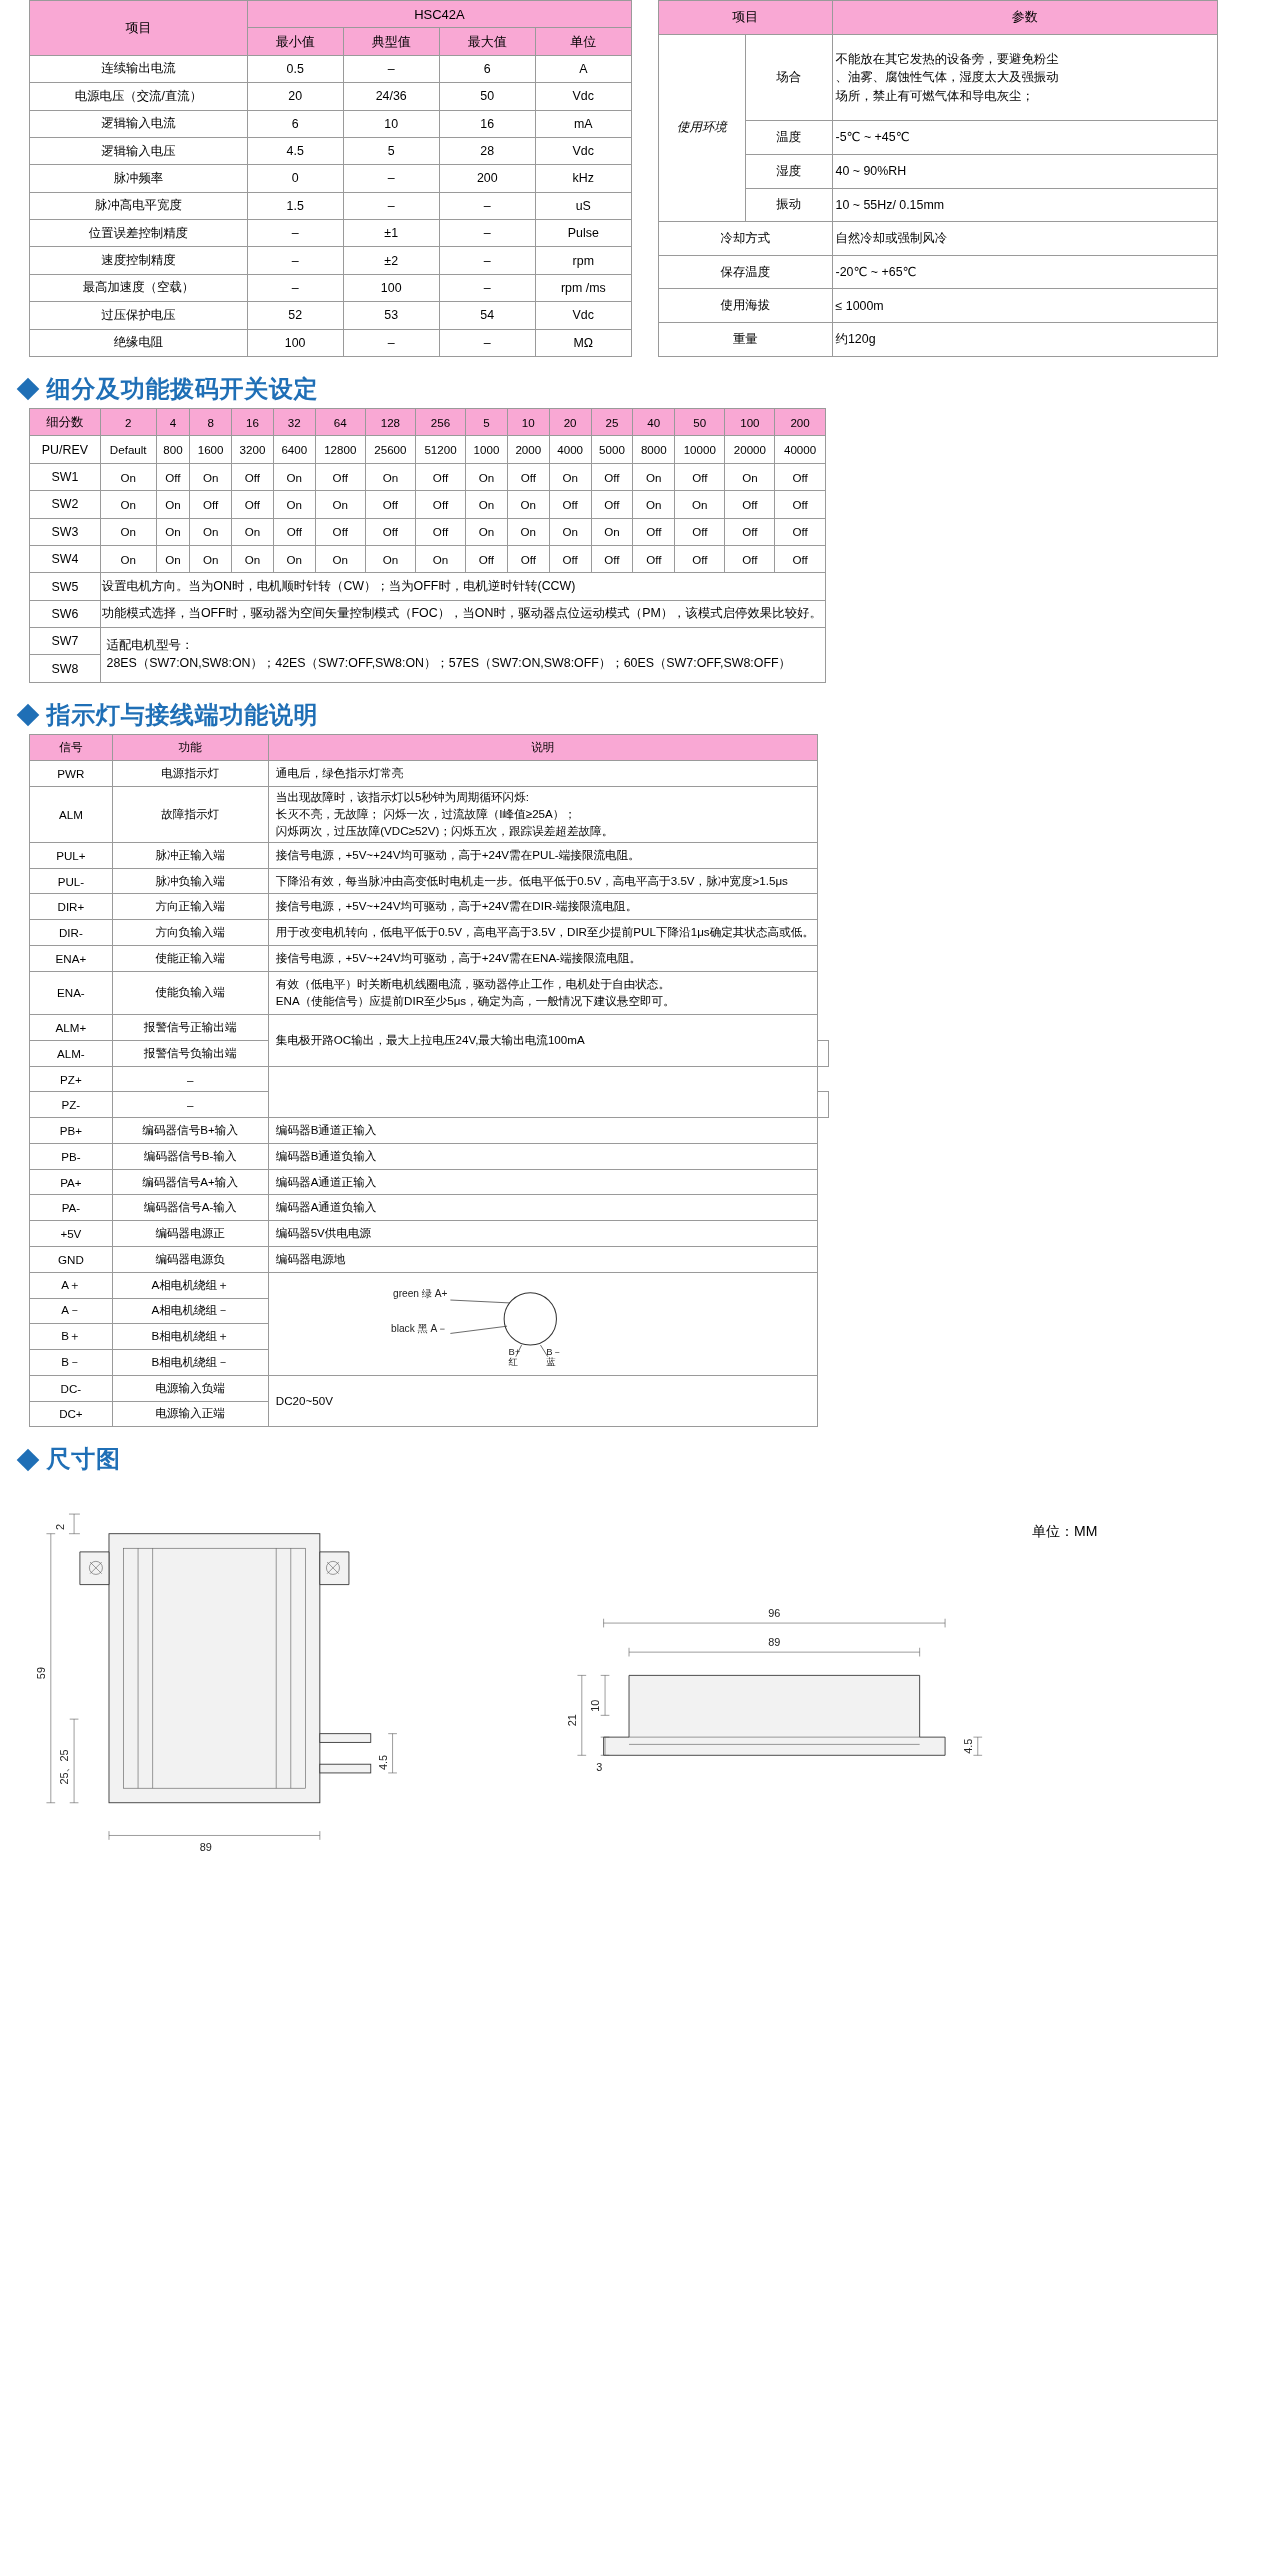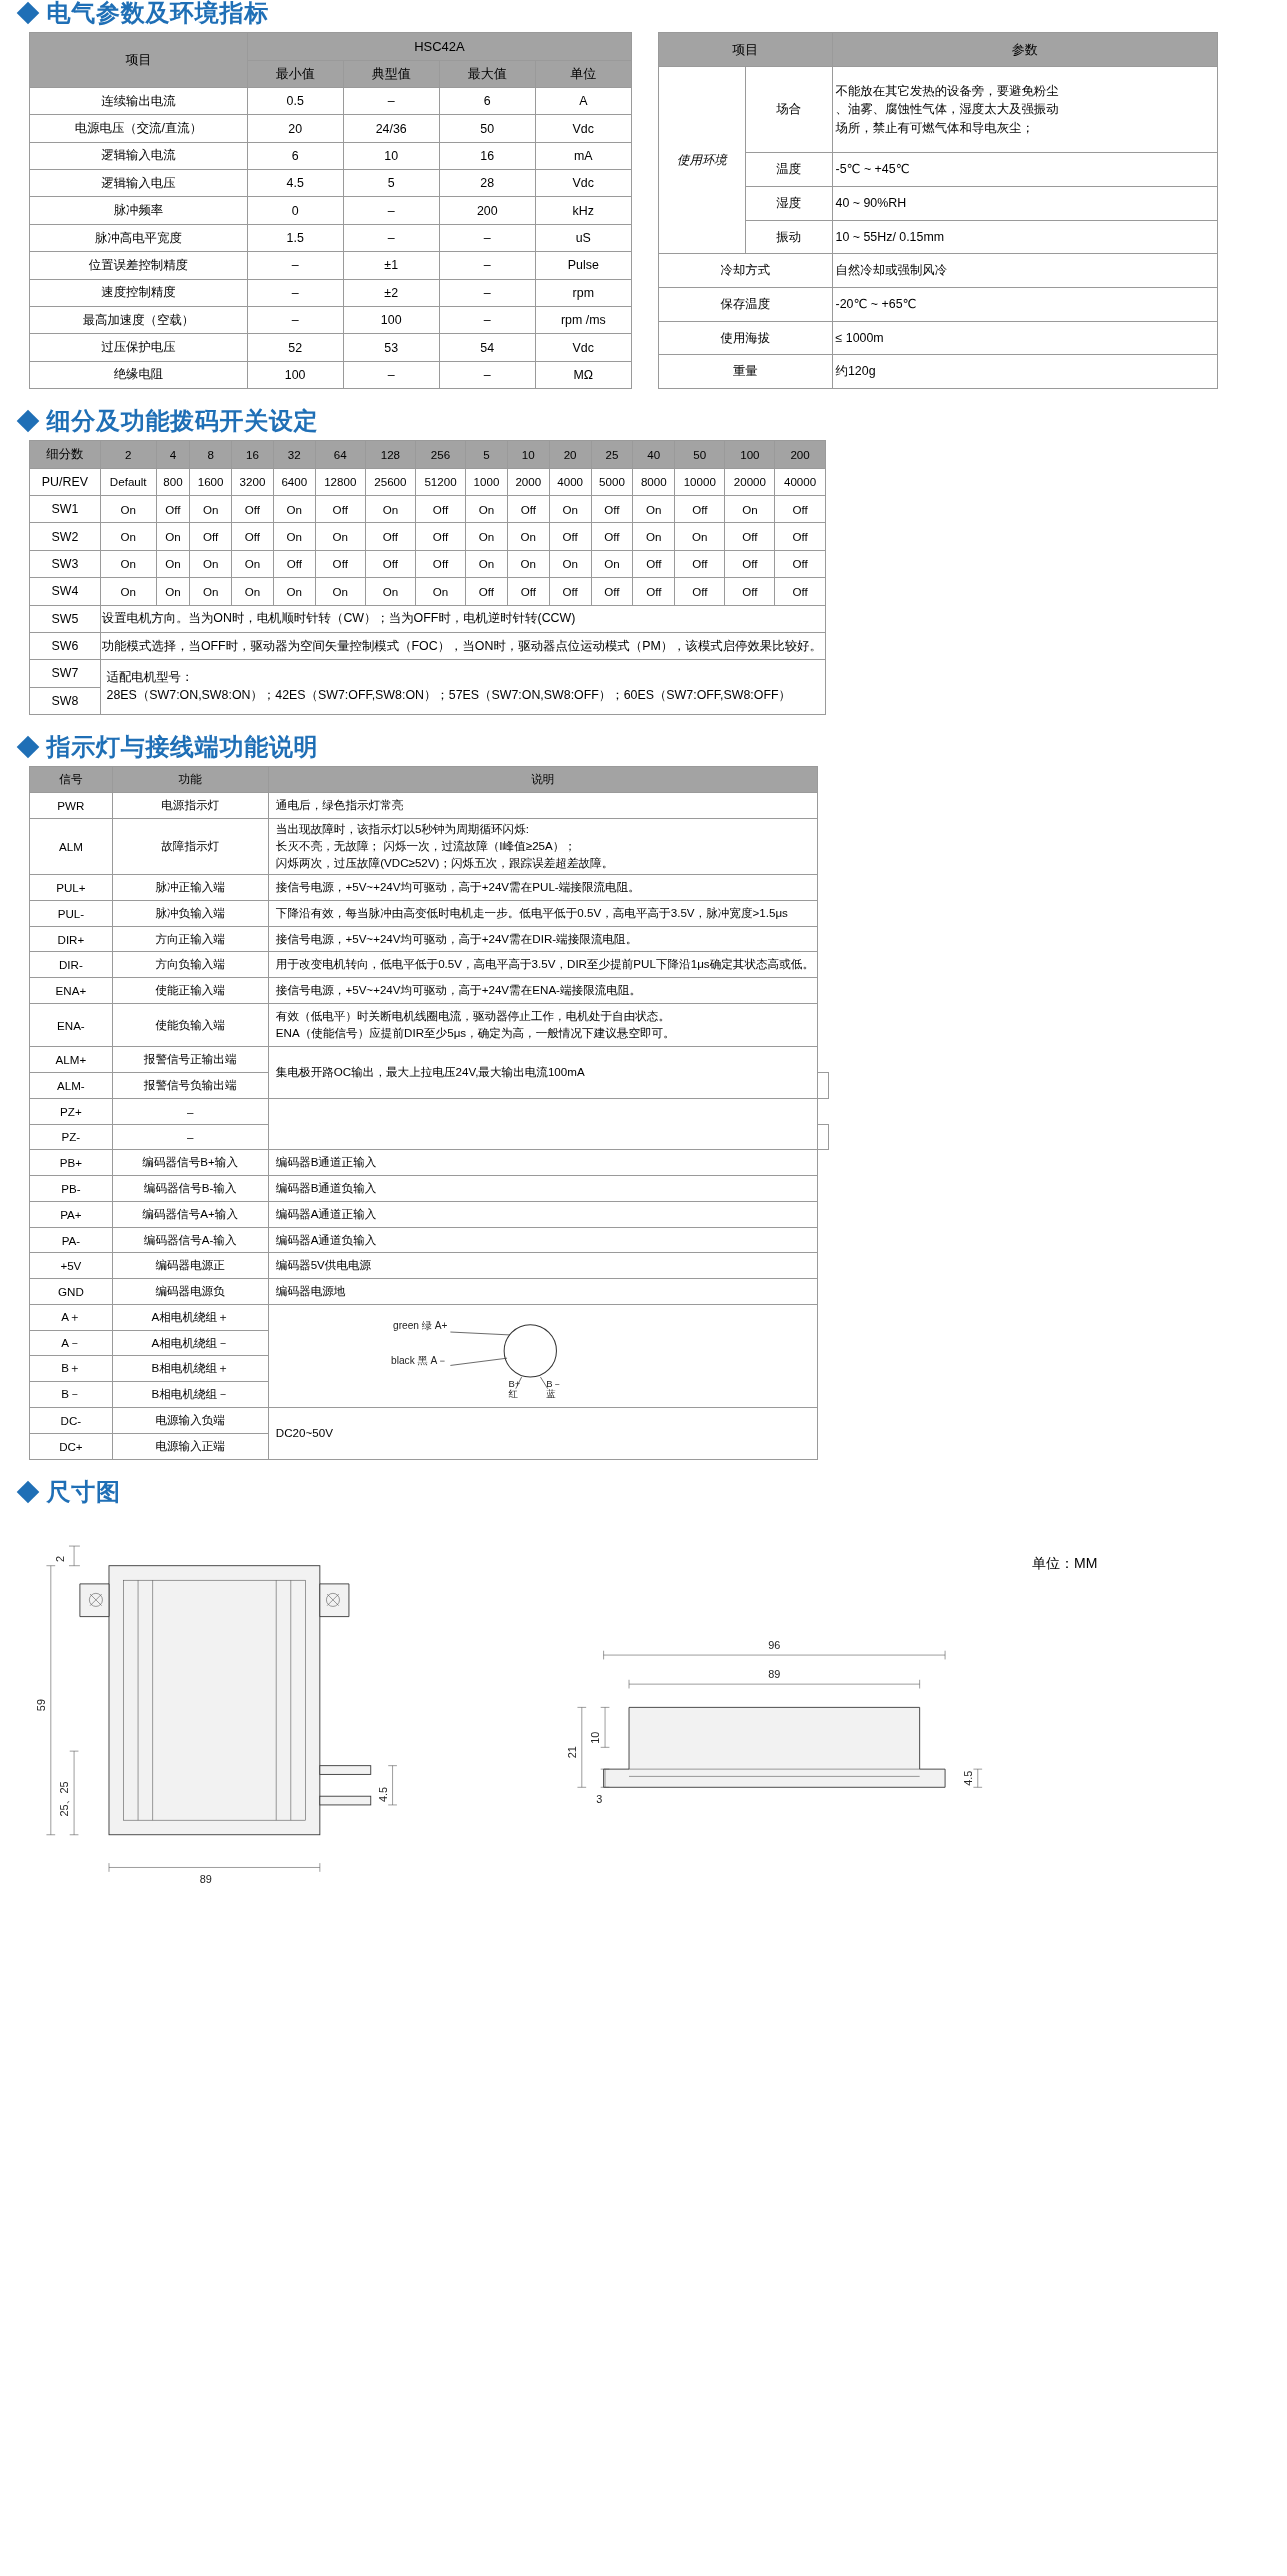--- a/index.html
+++ b/index.html
@@ -6,21 +6,21 @@
   body{width:1287px;font-family:"Liberation Sans","DejaVu Sans",sans-serif;color:#000;-webkit-font-smoothing:antialiased;}
   .page{width:1287px;padding:0;box-sizing:border-box;}
   
   .sec-head{display:flex;align-items:center;gap:10.2px;margin:0 0 5.8px 20.4px;}
   .sec-head .dia{width:16px;height:16px;background:#1f6fb6;transform:rotate(45deg);flex:0 0 auto;}
   .sec-head .txt{font-size:24px;font-weight:bold;color:#1f6fb6;letter-spacing:0.7px;line-height:1.1;}
   .sec-wrap{margin-bottom:19px;}
   
   table{border-collapse:collapse;}
   td,th{border:0.7px solid #9a9a9a;font-size:12.4px;font-weight:normal;text-align:center;vertical-align:middle;padding:2.2px 2.9px;color:#000;}
-  .hdr{background:#a3a3a3;font-size:13px;}
+  .hdr{background:#f9a8d4;font-size:13px;}
   
   .s1{display:flex;gap:26px;margin-left:29px;}
   .t1{width:603px;}
   .t1 td{height:22px;}
   .t1 .lab{width:225px;text-align:center;}
   .t1 .v{width:94px;}
   .t2{width:560px;}
   .t2 td{height:22px;}
   .t2 .c1{width:80px;font-style:italic;}
   .t2 .c2{width:80px;}
@@ -44,24 +44,20 @@
   .d-thin{stroke:#555;stroke-width:0.8;fill:none;}
   .d-fill{fill:#f2f2f2;stroke:#333;stroke-width:1.2;}
   .d-txt{font-family:"Liberation Sans",sans-serif;font-size:15px;fill:#222;}
 </style>
 </head>
 <body>
 
 <div class="page">
 
   <div class="sec-wrap">
-    <div class="sec-head">
-      <span class="dia"></span>
-      <span class="txt">电气参数及环境指标</span>
-    </div>
     <div class="s1">
 
       <table class="t1">
         <tbody>
           <tr>
             <td class="hdr lab" rowspan="2">项目</td>
             <td class="hdr" colspan="4">HSC42A</td>
           </tr>
           <tr>
             <td class="hdr v">最小值</td>

